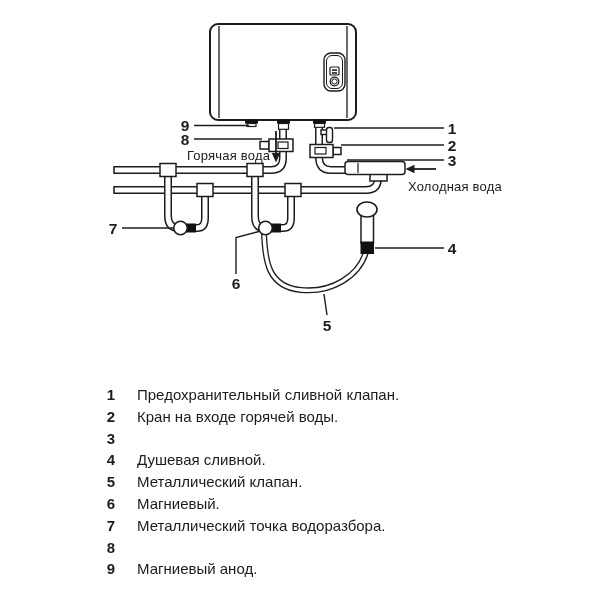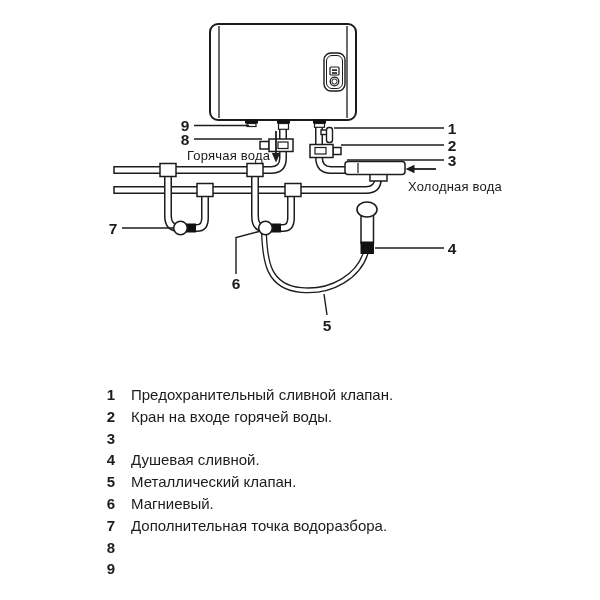--- a/index.html
+++ b/index.html
@@ -5,21 +5,21 @@
   html,body{margin:0;padding:0;background:#fff;}
   .stage{position:relative;width:600px;height:600px;background:#fff;overflow:hidden;
          font-family:"Liberation Sans",sans-serif;}
   .diagram-svg{position:absolute;left:0;top:0;}
   svg text{font-family:"Liberation Sans",sans-serif;fill:#1c1c1c;}
   .callout-num{font-size:15.5px;font-weight:bold;}
   .flow-label{font-size:13px;font-weight:400;letter-spacing:.2px;}
   .legend{position:absolute;left:104px;top:386px;width:460px;}
   .legend-row{display:flex;align-items:baseline;height:21.8px;font-size:15px;color:#1c1c1c;}
   .legend-num{display:inline-block;width:14px;font-weight:bold;text-align:center;flex:0 0 14px;}
-  .legend-text{margin-left:13px;white-space:nowrap;}
+  .legend-text{margin-left:19px;white-space:nowrap;}
 </style>
 </head>
 <body>
 
 <div class="stage">
 
   <svg class="diagram-svg" width="600" height="380" viewBox="0 0 600 380">
 
     <g>
       <rect x="210" y="24" width="146" height="96" rx="8" fill="#fff" stroke="#1c1c1c" stroke-width="2"></rect>
@@ -171,23 +171,24 @@
     <div class="legend-row">
       <span class="legend-num">5</span>
       <span class="legend-text">Металлический клапан.</span>
     </div>
     <div class="legend-row">
       <span class="legend-num">6</span>
       <span class="legend-text">Магниевый.</span>
     </div>
     <div class="legend-row">
       <span class="legend-num">7</span>
-      <span class="legend-text">Дополнительная точка водоразбора.</span>
+      <span class="legend-text">Металлический точка водоразбора.</span>
     </div>
     <div class="legend-row">
       <span class="legend-num">8</span>
     </div>
     <div class="legend-row">
       <span class="legend-num">9</span>
+      <span class="legend-text">Магниевый анод.</span>
     </div>
   </div>
 
 </div>
 
 </body></html>

